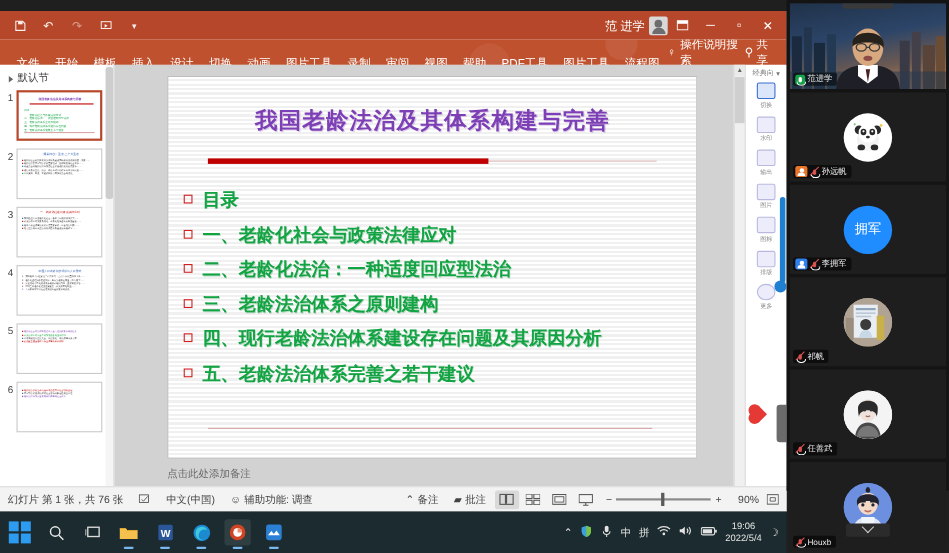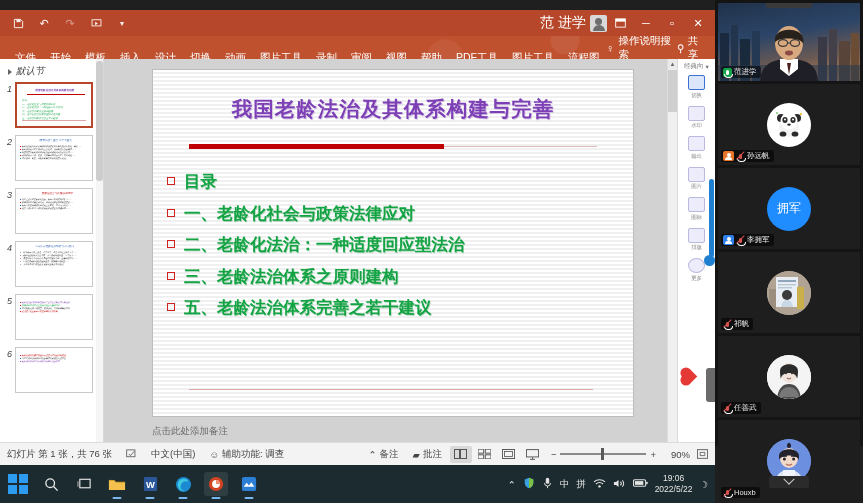--- a/index.html
+++ b/index.html
@@ -9,21 +9,21 @@
 
   
   .ppt{ position:absolute; left:0; top:10px; width:715px; height:455px; background:#f3f3f3; }
   .titlebar{ height:26px; background:#b7472a; position:relative; display:flex; align-items:center; }
   .qat{ display:flex; align-items:center; gap:2px; padding-left:6px; }
   .qat .qi{ width:24px;height:20px; display:flex;align-items:center;justify-content:center;
     color:#fff; font-size:11px; opacity:.92; }
   .win-title{ position:absolute; left:0; right:0; text-align:center; color:#fff; font-size:11px;
     pointer-events:none; }
   .tb-right{ margin-left:auto; display:flex; align-items:center; gap:0px; padding-right:4px; }
-  .user-name{ color:#fff; font-size:14px; margin-right:4px; }
+  .user-name{ color:#fff; font-size:11px; margin-right:4px; }
   .avatar-sm{ width:17px;height:17px;background:#d8d8d8;border-radius:2px; position:relative; }
   .avatar-sm::before{ content:""; position:absolute; left:5px; top:3px; width:7px;height:7px;
     border-radius:50%; background:#6d6d6d;}
   .avatar-sm::after{ content:""; position:absolute; left:2.5px; bottom:1px; width:12px;height:6px;
     border-radius:6px 6px 0 0; background:#6d6d6d;}
   .wbtn{ width:26px;height:26px; color:#fff; font-size:11px; display:flex;align-items:center;
     justify-content:center; }
 
   .ribbon{ height:23px; background:#c0512f; display:flex; align-items:center;
     padding-left:8px; overflow:hidden; position:relative; }
@@ -34,21 +34,21 @@
     pointer-events:none; }
   .tab{ color:#fff; font-size:10.5px; padding:3px 7px; white-space:nowrap;margin-top:20px; }
   .rb-right{ margin-left:auto; display:flex; align-items:center; gap:6px; padding-right:8px; z-index:2;}
   .tell-me{ color:#fff; font-size:10.5px; display:flex; align-items:center; gap:4px; }
   .share{ color:#fff; font-size:10.5px; display:flex; align-items:center; gap:3px; }
 
   .workarea{ position:absolute; left:0; top:49px; right:0; bottom:23px; background:#fff; display:flex; }
 
   
   .thumbs{ width:104px; background:#fff; border-right:1px solid #d8d8d8; position:relative;
-    overflow:hidden; padding-top:4px;font-style:italic; }
+    overflow:hidden; padding-top:4px; }
   .section-h{ font-size:9.5px; color:#444; padding:2px 4px 4px 8px; display:flex; align-items:center; gap:4px;}
   .tri{ width:0;height:0;border-left:4px solid #666;border-top:3px solid transparent;
     border-bottom:3px solid transparent; }
   .thumb-row{ display:flex; align-items:flex-start; margin-bottom:7px; padding-left:2px; }
   .thumb-num{ width:13px; text-align:right; font-size:9px; color:#444; padding-right:3px; padding-top:2px;}
   .thumb{ width:78px; height:46px; background:#fff; border:1px solid #c9c9c9; position:relative;
     overflow:hidden; }
   .thumb.sel{ border:2px solid #b7472a; }
   .tt{ position:absolute; left:5px; right:4px; font-size:2.6px; line-height:3.4px; }
   .scroll-vert{ position:absolute; right:0; top:0; width:7px; bottom:0; background:#f5f5f5;}
@@ -337,20 +337,24 @@
             <div class="toc-item">
               <span class="bullet"></span>
               <span class="toc-text">二、老龄化法治：一种适度回应型法治</span>
             </div>
             <div class="toc-item">
               <span class="bullet"></span>
               <span class="toc-text">三、老龄法治体系之原则建构</span>
             </div>
             <div class="toc-item">
               <span class="bullet"></span>
+              <span class="toc-text">四、现行老龄法治体系建设存在问题及其原因分析</span>
+            </div>
+            <div class="toc-item">
+              <span class="bullet"></span>
               <span class="toc-text">五、老龄法治体系完善之若干建议</span>
             </div>
           </div>
           <div class="bot-rule"></div>
         </div>
         <div class="notes">点击此处添加备注</div>
         <div class="cursor-arrow"></div>
 
         <div class="canvas-scroll">
           <div class="cs-up">▲</div>
@@ -550,21 +554,21 @@
       </span>
       <span>
         <svg width="15" height="10" viewBox="0 0 16 10">
             <rect x="0.5" y="1.5" width="13" height="7" rx="1.5" fill="none" stroke="#e3e3e3" stroke-width="1.1"></rect>
             <rect x="2" y="3" width="9" height="4" fill="#e3e3e3"></rect>
             <rect x="14" y="3.6" width="1.6" height="2.8" rx=".6" fill="#e3e3e3"></rect>
           </svg>
       </span>
       <span class="clock">
         <div>19:06</div>
-        <div>2022/5/22</div>
+        <div>2022/5/4</div>
       </span>
       <span>☽</span>
     </div>
   </div>
 
   <div class="videos">
 
     <div class="tile first">
       <div class="vidbg"></div>
       <svg class="skyline" viewBox="0 0 142 78" preserveAspectRatio="none">

